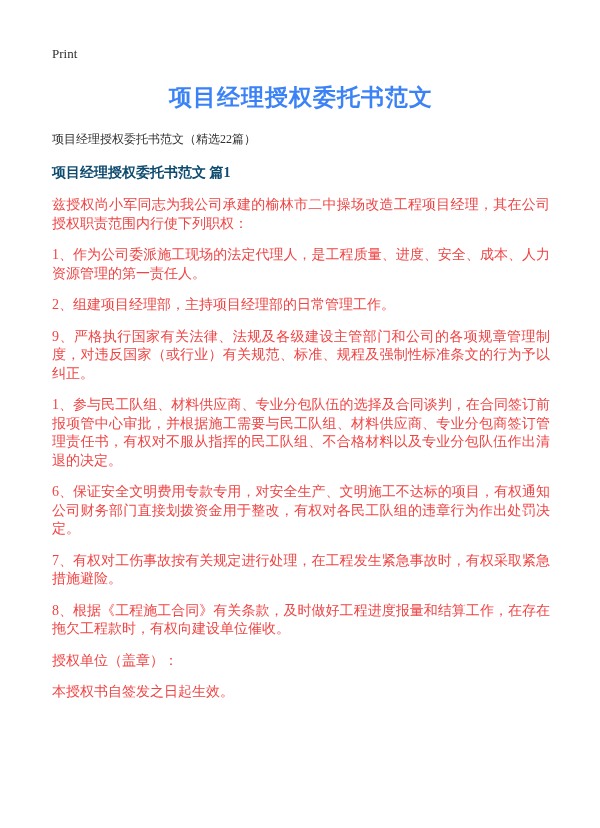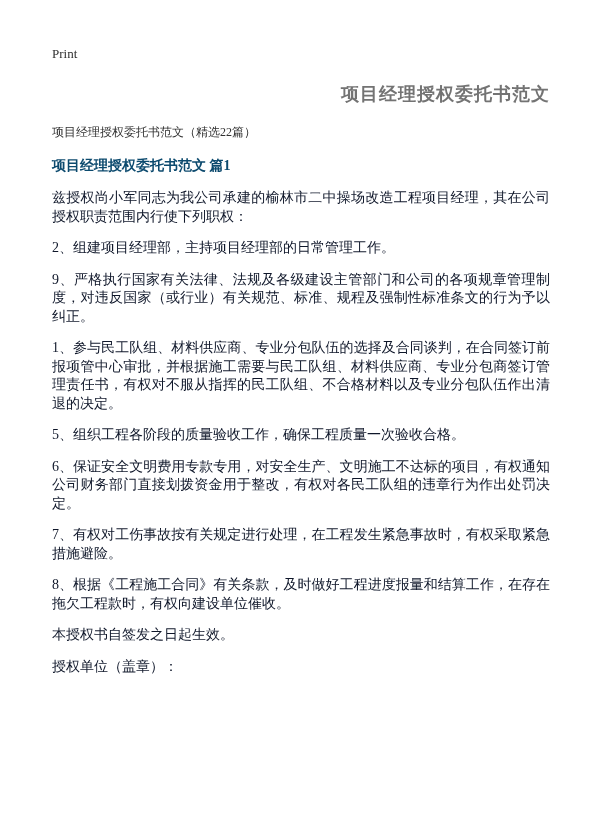--- a/index.html
+++ b/index.html
@@ -21,66 +21,66 @@
   }
   .print-link {
     font-size: 13px;
     color: #303030;
     text-decoration: none;
     display: inline-block;
     margin-bottom: 4px;
     cursor: pointer;
   }
   .doc-title {
-    text-align: right;
-    font-size: 18px;
+    text-align: center;
+    font-size: 23px;
     font-weight: bold;
-    color: #737373;
+    color: #3b82f6;
     margin: 16px 0 18px 0;
     letter-spacing: 1px;
   }
   .doc-subtitle {
     font-size: 12px;
     margin: 14px 0 16px 0;
     color: #303030;
   }
   .section-heading {
     font-size: 14px;
     font-weight: bold;
     color: #0c4a6e;
     margin: 16px 0 14px 0;
   }
   .body-text p {
     font-size: 14px;
     line-height: 18.5px;
     margin: 13px 0;
-    color: #0f172a;
+    color: #ef4444;
     text-align: justify;
     word-break: break-all;
   }
 </style>
 </head>
 <body>
 
 <div class="page">
 
   <a class="print-link">Print</a>
 
   <h1 class="doc-title">项目经理授权委托书范文</h1>
 
   <div class="doc-subtitle">项目经理授权委托书范文（精选22篇）</div>
 
   <div class="section-heading">项目经理授权委托书范文 篇1</div>
 
   <div class="body-text">
     <p>兹授权尚小军同志为我公司承建的榆林市二中操场改造工程项目经理，其在公司授权职责范围内行使下列职权：</p>
+    <p>1、作为公司委派施工现场的法定代理人，是工程质量、进度、安全、成本、人力资源管理的第一责任人。</p>
     <p>2、组建项目经理部，主持项目经理部的日常管理工作。</p>
     <p>9、严格执行国家有关法律、法规及各级建设主管部门和公司的各项规章管理制度，对违反国家（或行业）有关规范、标准、规程及强制性标准条文的行为予以纠正。</p>
     <p>1、参与民工队组、材料供应商、专业分包队伍的选择及合同谈判，在合同签订前报项管中心审批，并根据施工需要与民工队组、材料供应商、专业分包商签订管理责任书，有权对不服从指挥的民工队组、不合格材料以及专业分包队伍作出清退的决定。</p>
-    <p>5、组织工程各阶段的质量验收工作，确保工程质量一次验收合格。</p>
     <p>6、保证安全文明费用专款专用，对安全生产、文明施工不达标的项目，有权通知公司财务部门直接划拨资金用于整改，有权对各民工队组的违章行为作出处罚决定。</p>
     <p>7、有权对工伤事故按有关规定进行处理，在工程发生紧急事故时，有权采取紧急措施避险。</p>
     <p>8、根据《工程施工合同》有关条款，及时做好工程进度报量和结算工作，在存在拖欠工程款时，有权向建设单位催收。</p>
+    <p>授权单位（盖章）：</p>
     <p>本授权书自签发之日起生效。</p>
-    <p>授权单位（盖章）：</p>
   </div>
 
 </div>
 
 </body></html>

